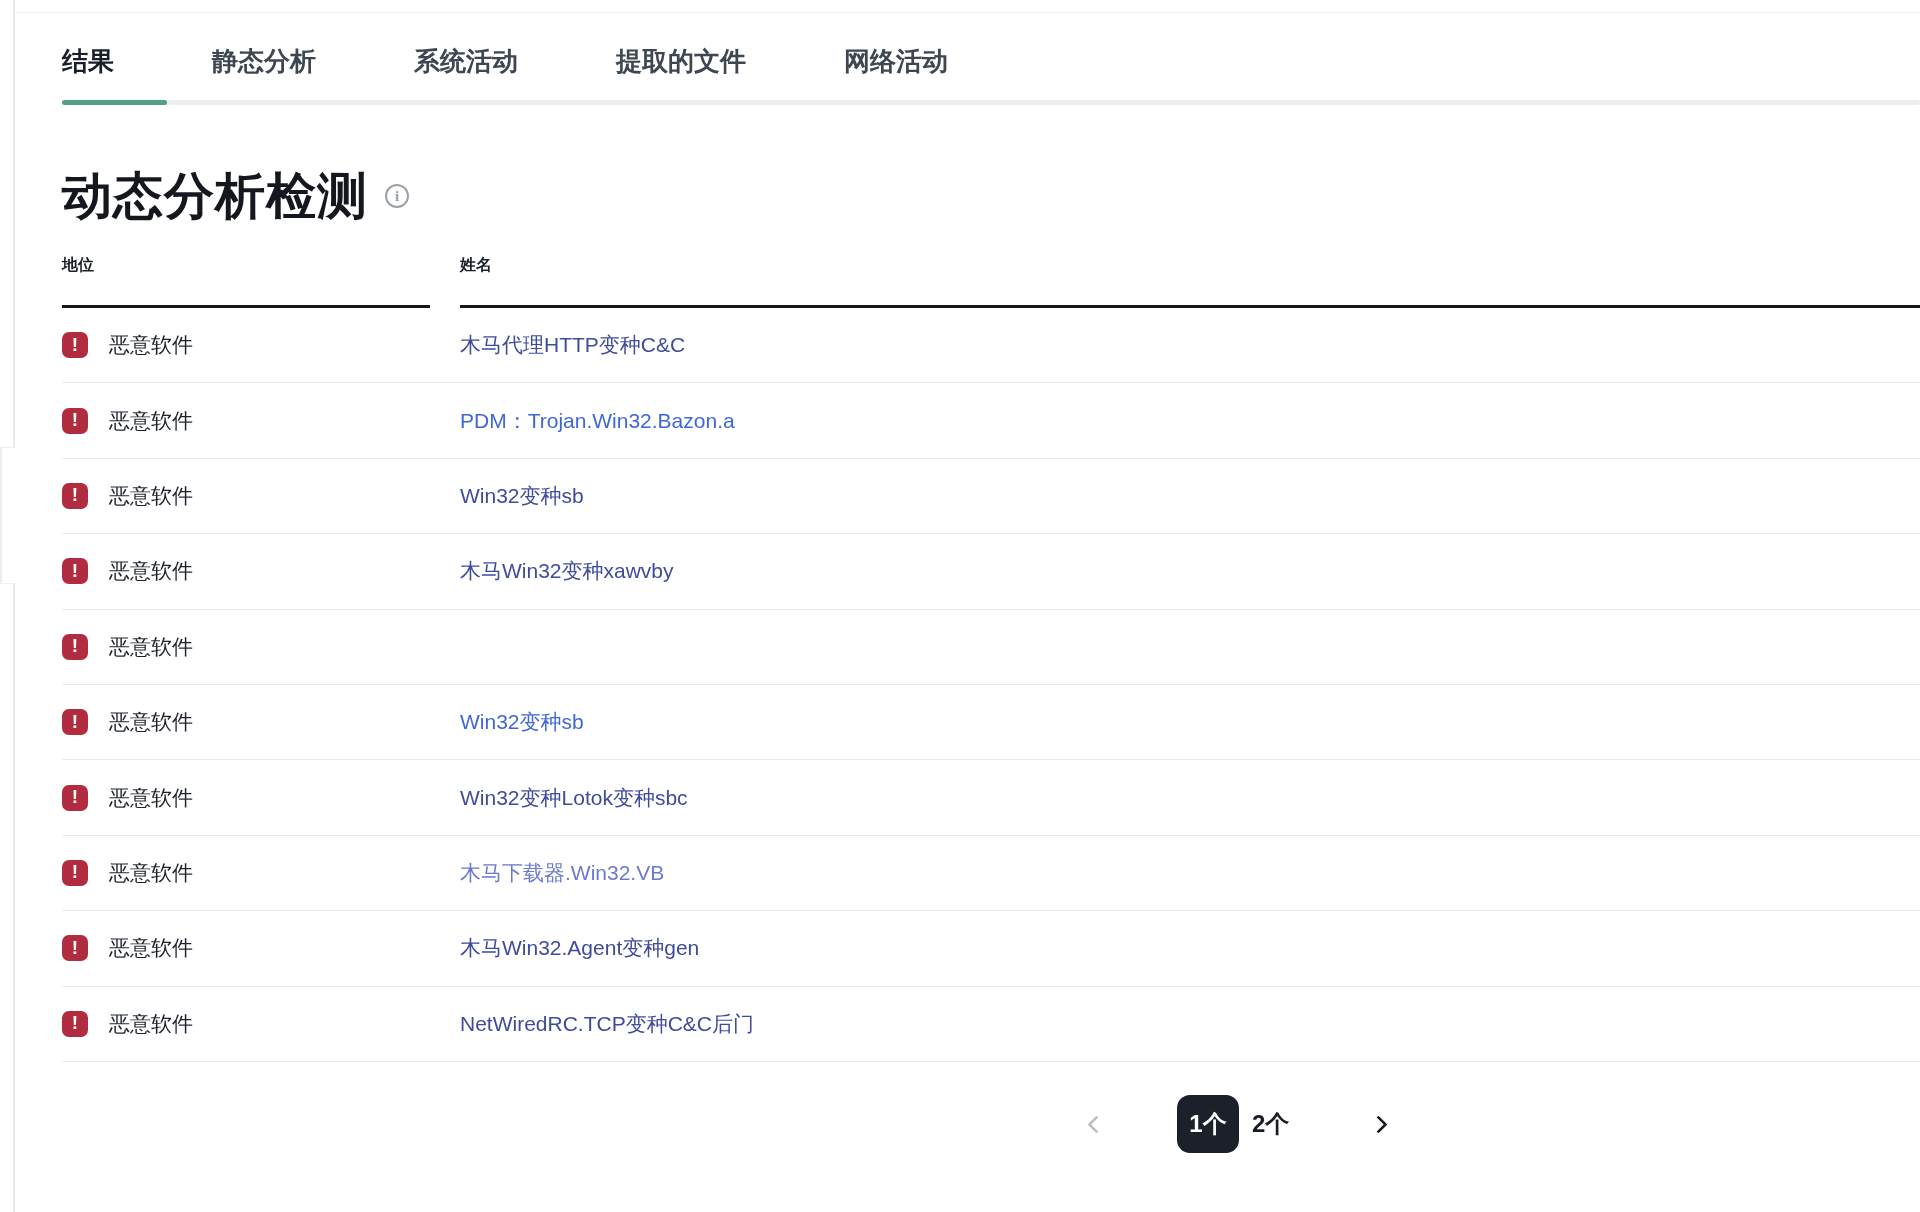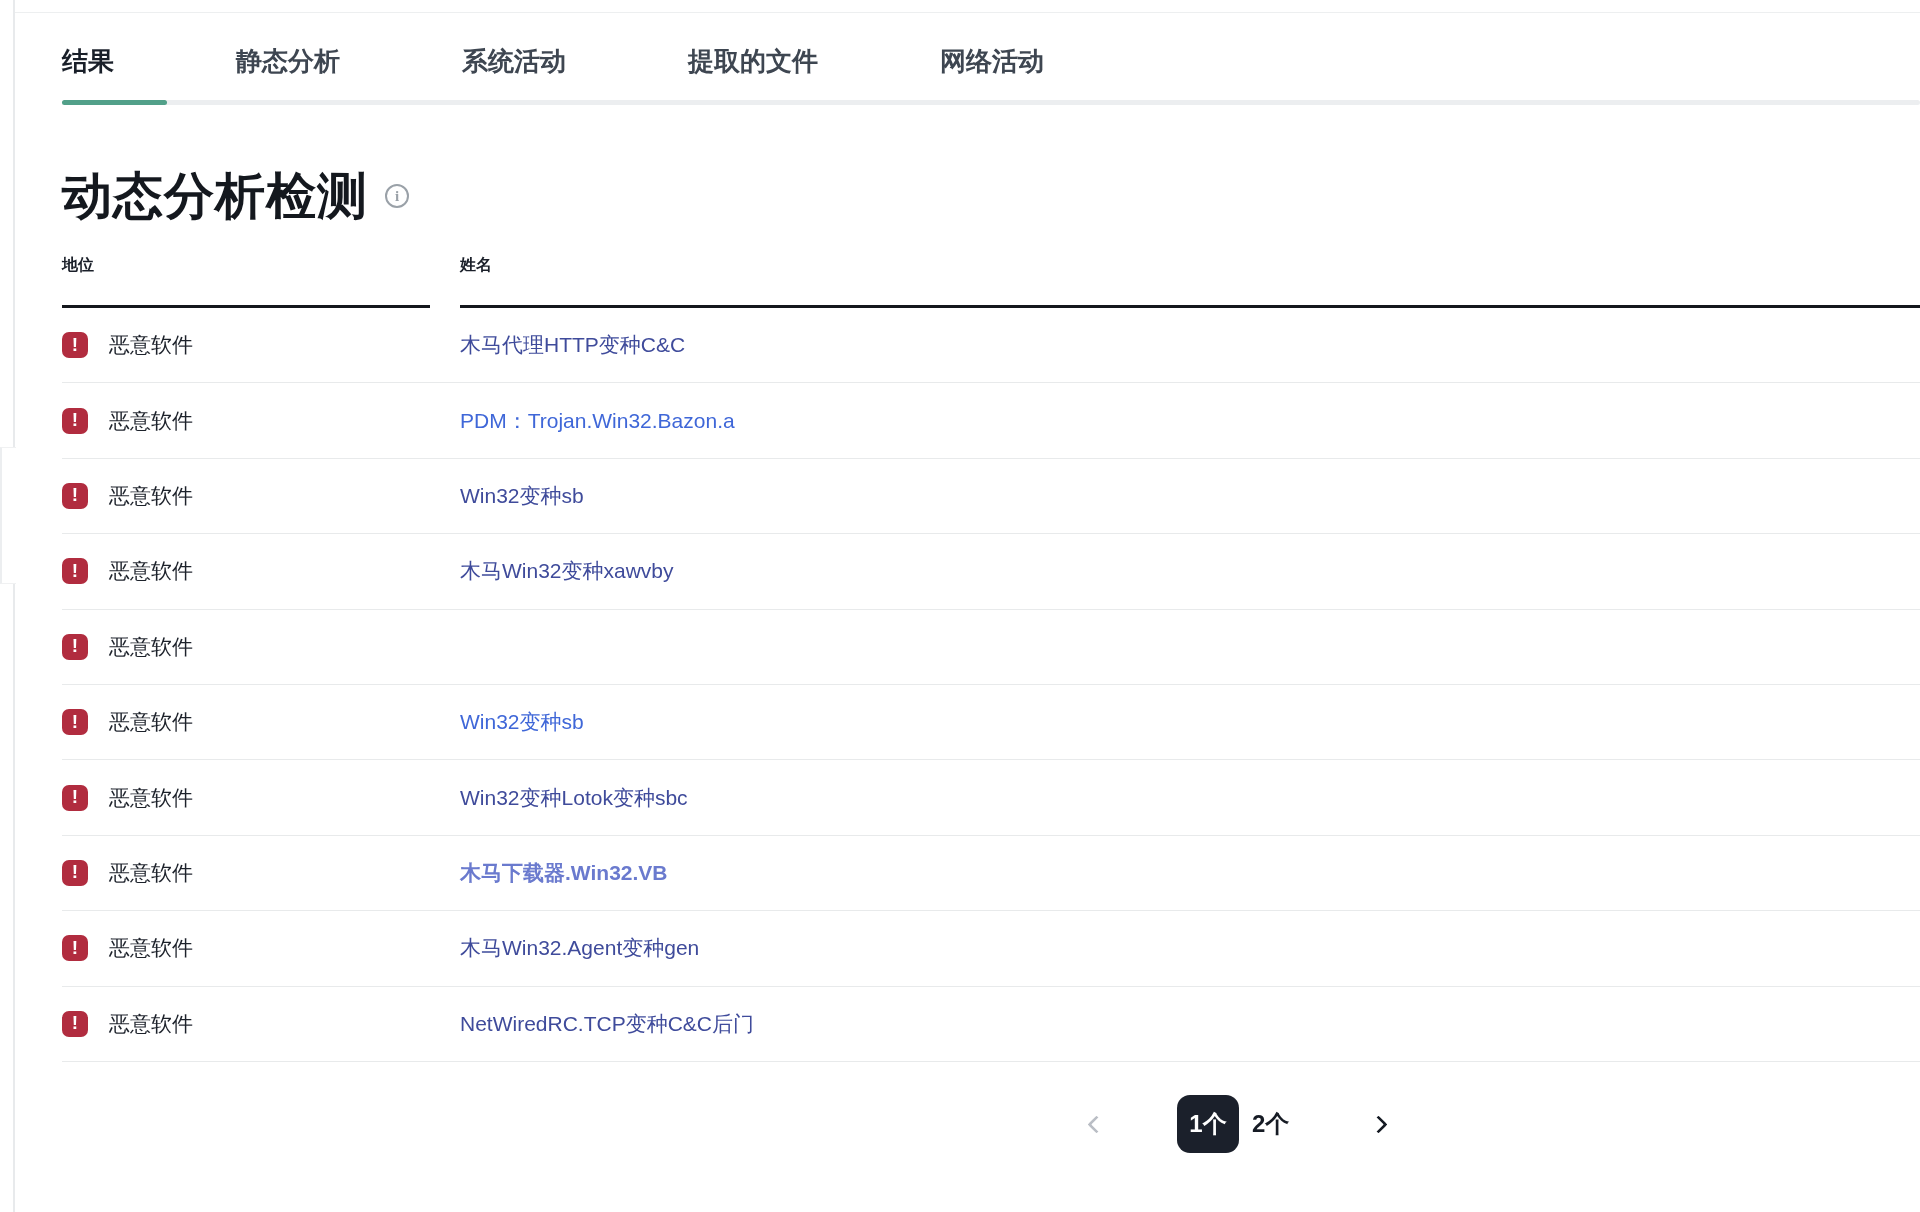--- a/index.html
+++ b/index.html
@@ -7,21 +7,21 @@
               font-family:"Liberation Sans","DejaVu Sans",sans-serif; }
   .abs { position:absolute; }
 
   
   .v-divider { left:13px; top:0; width:2px; height:1212px; background:var(--divider,#e8eaec); }
   .h-divider { left:15px; top:12px; right:0; height:1px; background:#edeff0; }
   .panel-notch { left:0; top:447px; width:16px; height:137px; background:#ffffff;
                  border-left:2px solid #eceef0; border-top:1px solid #f0f1f2; border-bottom:1px solid #f0f1f2; }
 
   
-  .tab-bar { left:62px; top:44px; right:12px; display:flex; align-items:flex-start;gap:24px; }
+  .tab-bar { left:62px; top:44px; right:12px; display:flex; align-items:flex-start; }
   .tab { display:inline-block; margin-right:98px; font-size:26px; font-weight:600;
          color:var(--tab-inactive,#3e4651); cursor:pointer; white-space:nowrap; }
   .tab.active { color:var(--tab-active,#191f29); font-weight:700; }
   .tab-track { left:62px; right:0; top:100px; height:5px; background:#eceef0; border-radius:3px; }
   .tab-active-bar { left:62px; top:100px; width:105px; height:5px;
                     background:var(--accent-teal,#52a089); border-radius:3px; }
 
   
   .heading-row { left:62px; top:167px; display:flex; align-items:center; }
   .page-title { font-size:50px; font-weight:700; color:var(--heading,#14181e); letter-spacing:1px; line-height:58px; }
@@ -38,21 +38,21 @@
   .trow { display:grid; grid-template-columns:368px 1fr; column-gap:30px; align-items:center;
           height:75.4px; border-bottom:1px solid var(--separator,#e8eaeb); }
   .cell-status { display:flex; align-items:center; }
   .badge { width:26px; height:26px; border-radius:7px; background:var(--badge-red,#b12c3f);
            display:flex; align-items:center; justify-content:center; flex:none; }
   .badge .excl { color:#ffffff; font-size:19px; font-weight:700; line-height:1; transform:translateY(-1px); }
   .status-label { margin-left:21px; font-size:21px; color:var(--status-text,#1d222b); }
   .name-link { font-size:21px; text-decoration:none; cursor:pointer; }
   .tone-dark   { color:var(--link-dark,#3f4b9b); }
   .tone-bright { color:var(--link-bright,#3f67d8); }
-  .tone-light  { color:var(--link-light,#6a7ace);font-weight:bold; }
+  .tone-light  { color:var(--link-light,#6a7ace); }
 
   
   .pagination { left:1090px; top:1093px; height:62px; display:flex; align-items:center;gap:48px; }
   .chev { display:inline-block; width:13px; height:13px; border-radius:2px; }
   .chev-left  { border-left:3.4px solid currentColor; border-bottom:3.4px solid currentColor; transform:rotate(45deg); }
   .chev-right { border-right:3.4px solid currentColor; border-top:3.4px solid currentColor; transform:rotate(45deg); }
   .pg-prev { color:var(--chevron-disabled,#babec5); margin-right:26px; cursor:default; display:flex; align-items:center; }
   .pg-next { color:var(--pag-dark,#161b24); margin-left:28px; cursor:pointer; display:flex; align-items:center; }
   .pg-page { height:58px; min-width:48px; display:flex; align-items:center; justify-content:center;
              font-size:24px; font-weight:700; color:var(--pag-dark,#161b24); cursor:pointer; padding:0 7px; }

